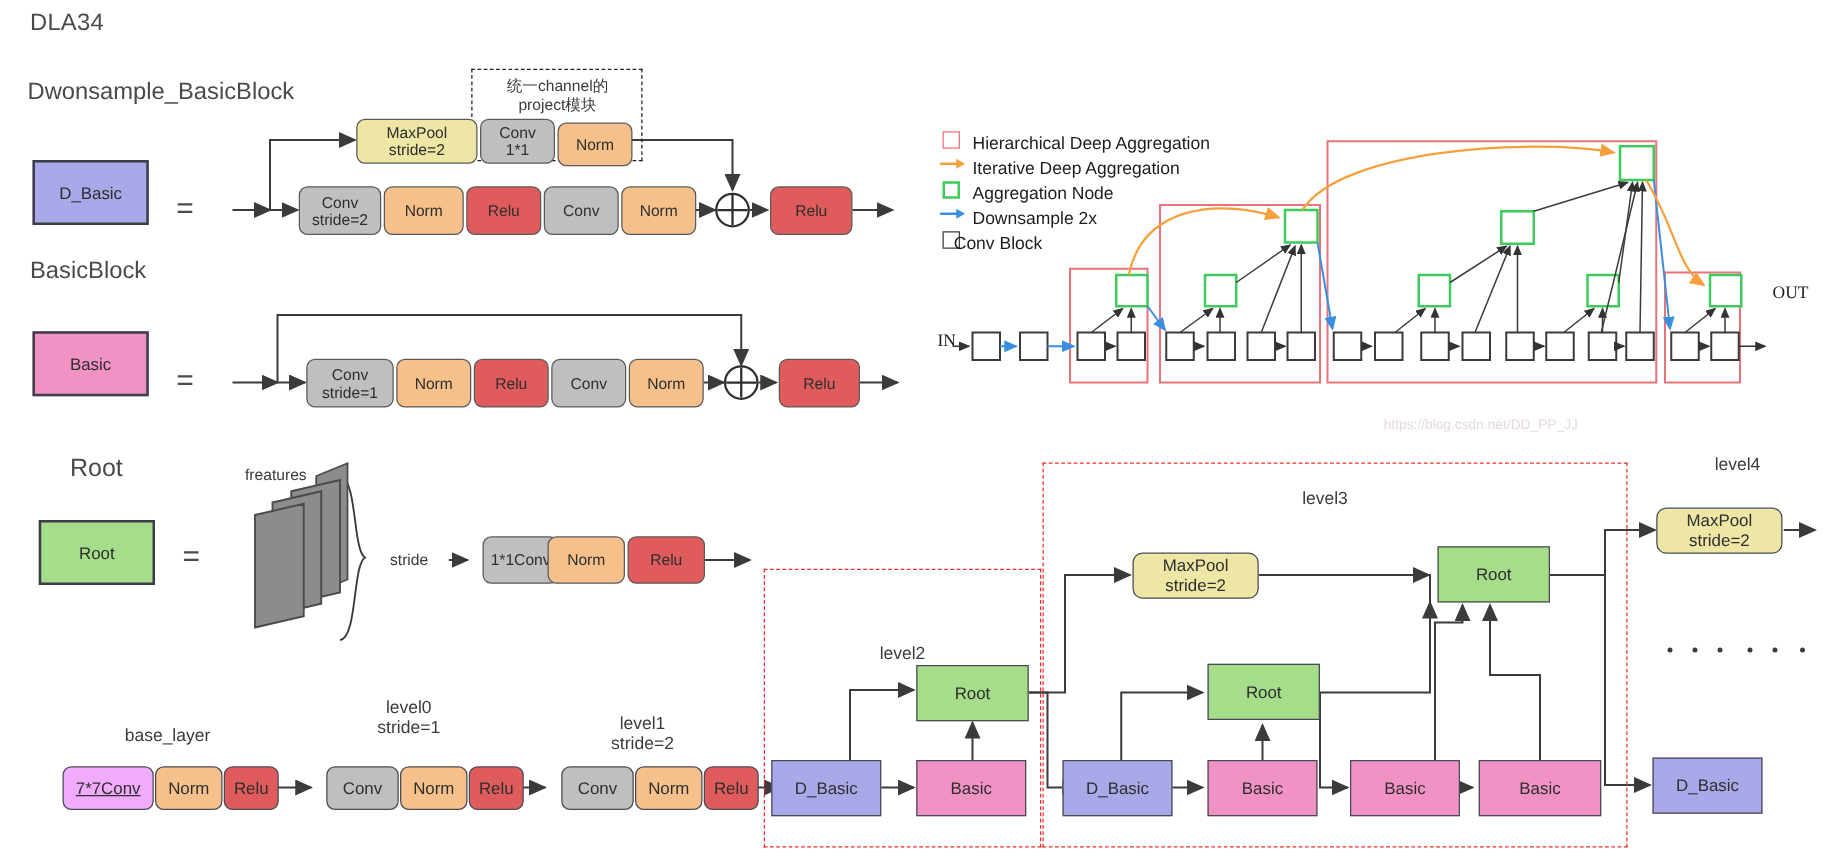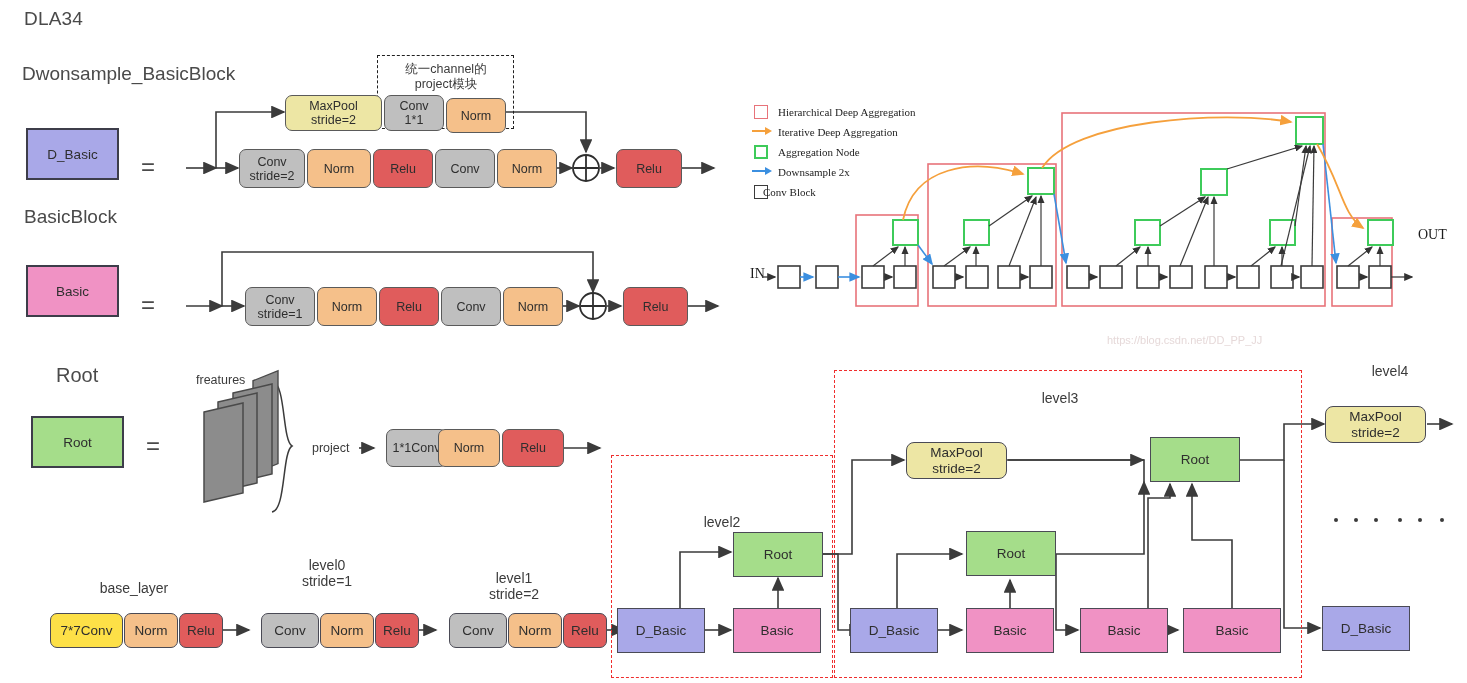--- a/index.html
+++ b/index.html
@@ -37,21 +37,21 @@
   .fpool{background:#ede6a4;border-radius:8px;}
 
   .dashbox{position:absolute;border:1.7px dashed #1f1f1f;box-sizing:border-box;}
   .reddash{position:absolute;border:1.8px dashed #ef2d2d;box-sizing:border-box;}
 
   svg.ov{position:absolute;left:0;top:0;width:1467px;height:683px;overflow:visible;
          pointer-events:none;}
 
   
   #dla{position:absolute;left:742px;top:96px;width:725px;height:226px;background:#fff;}
-  .legtxt{font-size:11px;color:#1c1c1c;font-family:Liberation Serif, serif;
+  .legtxt{font-size:14px;color:#1c1c1c;font-family:Liberation Sans, sans-serif;
           white-space:nowrap;}
   .legsw{position:absolute;width:14px;height:14px;box-sizing:border-box;background:#fff;}
   .io{position:absolute;font-size:14px;color:#1c1c1c;
       font-family:"Liberation Serif","DejaVu Serif",serif;}
   .wm{position:absolute;font-size:11px;color:#e6d9d9;white-space:nowrap;}
   .dot{position:absolute;width:4px;height:4px;border-radius:50%;background:#3b3b3b;}
 </style>
 </head>
 <body>
 
@@ -190,21 +190,21 @@
     </g>
   </svg>
   <svg class="ov">
     <g stroke="#4a4a4a" stroke-width="1.5" fill="#8c8c8c">
       <polygon points="233,393 272,384 272,474 233,483"></polygon>
       <polygon points="218,402 257,393 257,483 218,492"></polygon>
       <polygon points="204,412 243,403 243,493 204,502"></polygon>
     </g>
   </svg>
 
-  <div class="abs small" style="left:312px;top:441px;">project</div>
+  <div class="abs small" style="left:312px;top:441px;">stride</div>
   <div class="blk c-conv" style="left:375px;top:429px;width:61px;height:38px;margin-left:11px;">1*1Conv</div>
   <div class="blk c-norm" style="left:438px;top:429px;width:62px;height:38px;">Norm</div>
   <div class="blk c-relu" style="left:502px;top:429px;width:62px;height:38px;">Relu</div>
 
   <div id="dla">
 
     <div class="legsw" style="left:12px;top:9px;border:1.8px solid #e8737a;"></div>
     <div class="abs legtxt" style="left:36px;top:10px;">Hierarchical Deep Aggregation</div>
 
     <svg class="abs" style="left:10px;top:27px;width:20px;height:14px;overflow:visible">
@@ -329,21 +329,21 @@
   <div class="abs lbl" style="left:60px;top:580px;width:148px;">base_layer</div>
   <div class="abs lbl" style="left:253px;top:557px;width:148px;">
     <div>level0</div>
     <div>stride=1</div>
   </div>
   <div class="abs lbl" style="left:440px;top:570px;width:148px;">
     <div>level1</div>
     <div>stride=2</div>
   </div>
 
-  <div class="fblk" style="left:50px;top:613px;width:73px;height:35px;background:#fde047;border-radius:7px;">7*7Conv</div>
+  <div class="fblk" style="left:50px;top:613px;width:73px;height:35px;background:#f0abfc;border-radius:7px;text-decoration:underline;">7*7Conv</div>
   <div class="fblk" style="left:124px;top:613px;width:54px;height:35px;background:#f5c08a;border-radius:7px;">Norm</div>
   <div class="fblk" style="left:179px;top:613px;width:44px;height:35px;background:#e05c5c;border-radius:7px;">Relu</div>
 
   <div class="fblk" style="left:261px;top:613px;width:58px;height:35px;background:#bfbfbf;border-radius:7px;">Conv</div>
   <div class="fblk" style="left:320px;top:613px;width:54px;height:35px;background:#f5c08a;border-radius:7px;">Norm</div>
   <div class="fblk" style="left:375px;top:613px;width:44px;height:35px;background:#e05c5c;border-radius:7px;">Relu</div>
 
   <div class="fblk" style="left:449px;top:613px;width:58px;height:35px;background:#bfbfbf;border-radius:7px;">Conv</div>
   <div class="fblk" style="left:508px;top:613px;width:54px;height:35px;background:#f5c08a;border-radius:7px;">Norm</div>
   <div class="fblk" style="left:563px;top:613px;width:44px;height:35px;background:#e05c5c;border-radius:7px;">Relu</div>

